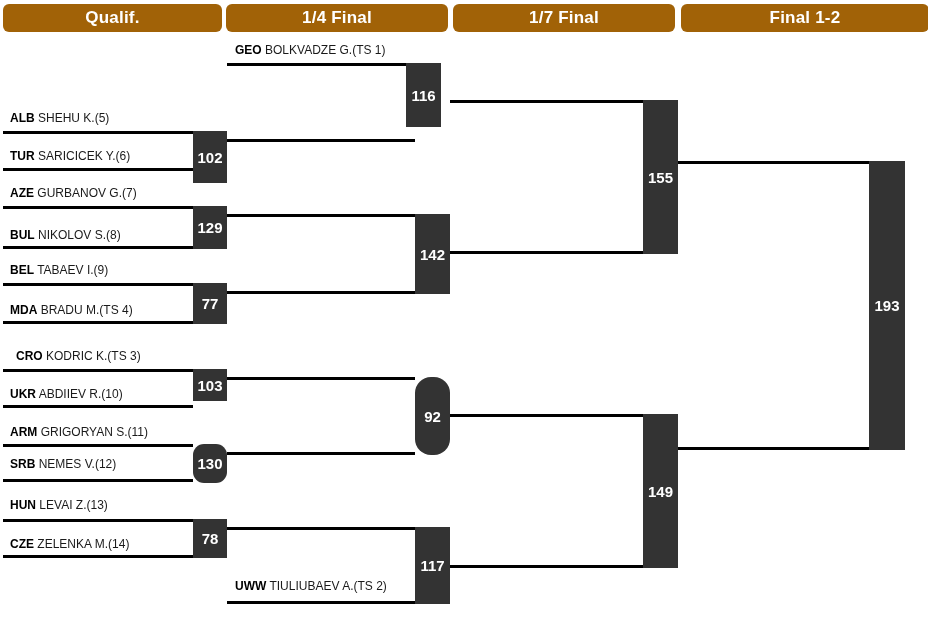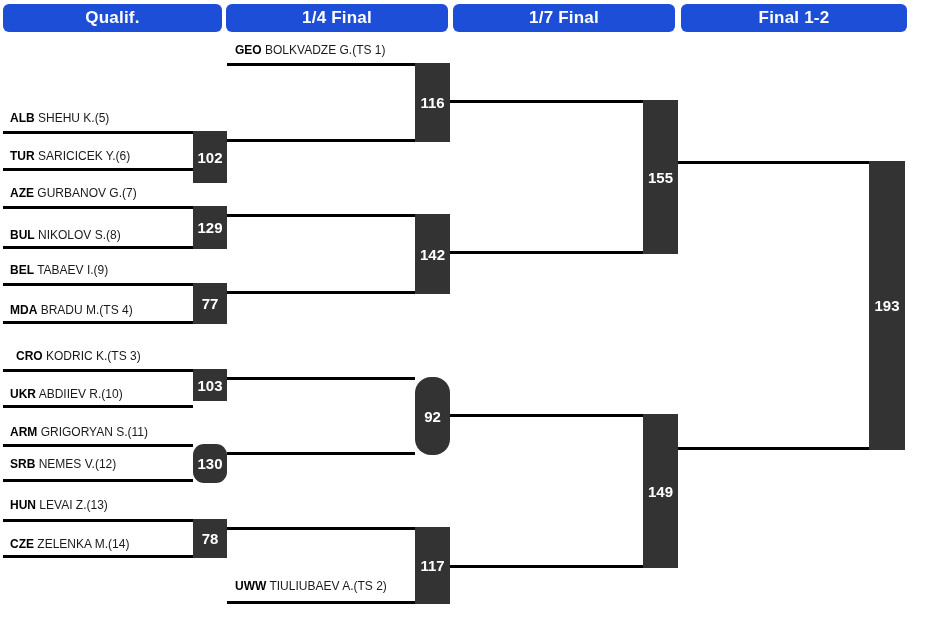--- a/index.html
+++ b/index.html
@@ -9,21 +9,21 @@
     position:relative;
     overflow:hidden;
     -webkit-font-smoothing:antialiased;
   }
   #bracket{position:absolute;left:0;top:0;width:928px;height:620px;}
 
   
   .round-header{
     position:absolute;
     height:28px;
-    background:#1d4ed8;
+    background:#a16207;
     border-radius:6px;
     color:#ffffff;
     font-size:17px;
     font-weight:bold;
     display:flex;
     align-items:center;
     justify-content:center;
     letter-spacing:0.2px;
     top:4px;
   }
@@ -62,21 +62,21 @@
 
   <div class="round-header" style="left:3px;  width:219px;">
       <span>Qualif.</span>
     </div>
   <div class="round-header" style="left:226px;width:222px;">
       <span>1/4 Final</span>
     </div>
   <div class="round-header" style="left:453px;width:222px;">
       <span>1/7 Final</span>
     </div>
-  <div class="round-header" style="left:681px;width:226px;">
+  <div class="round-header" style="left:681px;width:248px;">
       <span>Final 1-2</span>
     </div>
 
   <div class="player" style="left:10px; top:110px;"><span class="ctry">ALB</span> <span class="nm">SHEHU K.(5)</span></div>
   <div class="rule" style="left:3px; top:131px; width:190px;"></div>
   <div class="player" style="left:10px; top:148px;"><span class="ctry">TUR</span> <span class="nm">SARICICEK Y.(6)</span></div>
   <div class="rule" style="left:3px; top:168px; width:190px;"></div>
   <div class="score-box" style="left:193px; top:131px; width:34px; height:52px;">102</div>
 
   <div class="player" style="left:10px; top:185px;"><span class="ctry">AZE</span> <span class="nm">GURBANOV G.(7)</span></div>
@@ -105,21 +105,21 @@
 
   <div class="player" style="left:10px; top:497px;"><span class="ctry">HUN</span> <span class="nm">LEVAI Z.(13)</span></div>
   <div class="rule" style="left:3px; top:519px; width:190px;"></div>
   <div class="player" style="left:10px; top:536px;"><span class="ctry">CZE</span> <span class="nm">ZELENKA M.(14)</span></div>
   <div class="rule" style="left:3px; top:555px; width:190px;"></div>
   <div class="score-box" style="left:193px; top:519px; width:34px; height:39px;">78</div>
 
   <div class="player" style="left:235px; top:42px;"><span class="ctry">GEO</span> <span class="nm">BOLKVADZE G.(TS 1)</span></div>
   <div class="rule" style="left:227px; top:63px;  width:188px;"></div>
   <div class="rule" style="left:227px; top:139px; width:188px;"></div>
-  <div class="score-box" style="left:415px; top:63px; width:35px; height:79px;">116</div>
+  <div class="score-box" style="left:406px; top:63px; width:35px; height:64px;">116</div>
 
   <div class="rule" style="left:227px; top:214px; width:188px;"></div>
   <div class="rule" style="left:227px; top:291px; width:188px;"></div>
   <div class="score-box" style="left:415px; top:214px; width:35px; height:80px;">142</div>
 
   <div class="rule" style="left:227px; top:377px; width:188px;"></div>
   <div class="rule" style="left:227px; top:452px; width:188px;"></div>
   <div class="score-box" style="left:415px; top:377px; width:35px; height:78px;border-radius:16px;">92</div>
 
   <div class="rule" style="left:227px; top:527px; width:188px;"></div>

